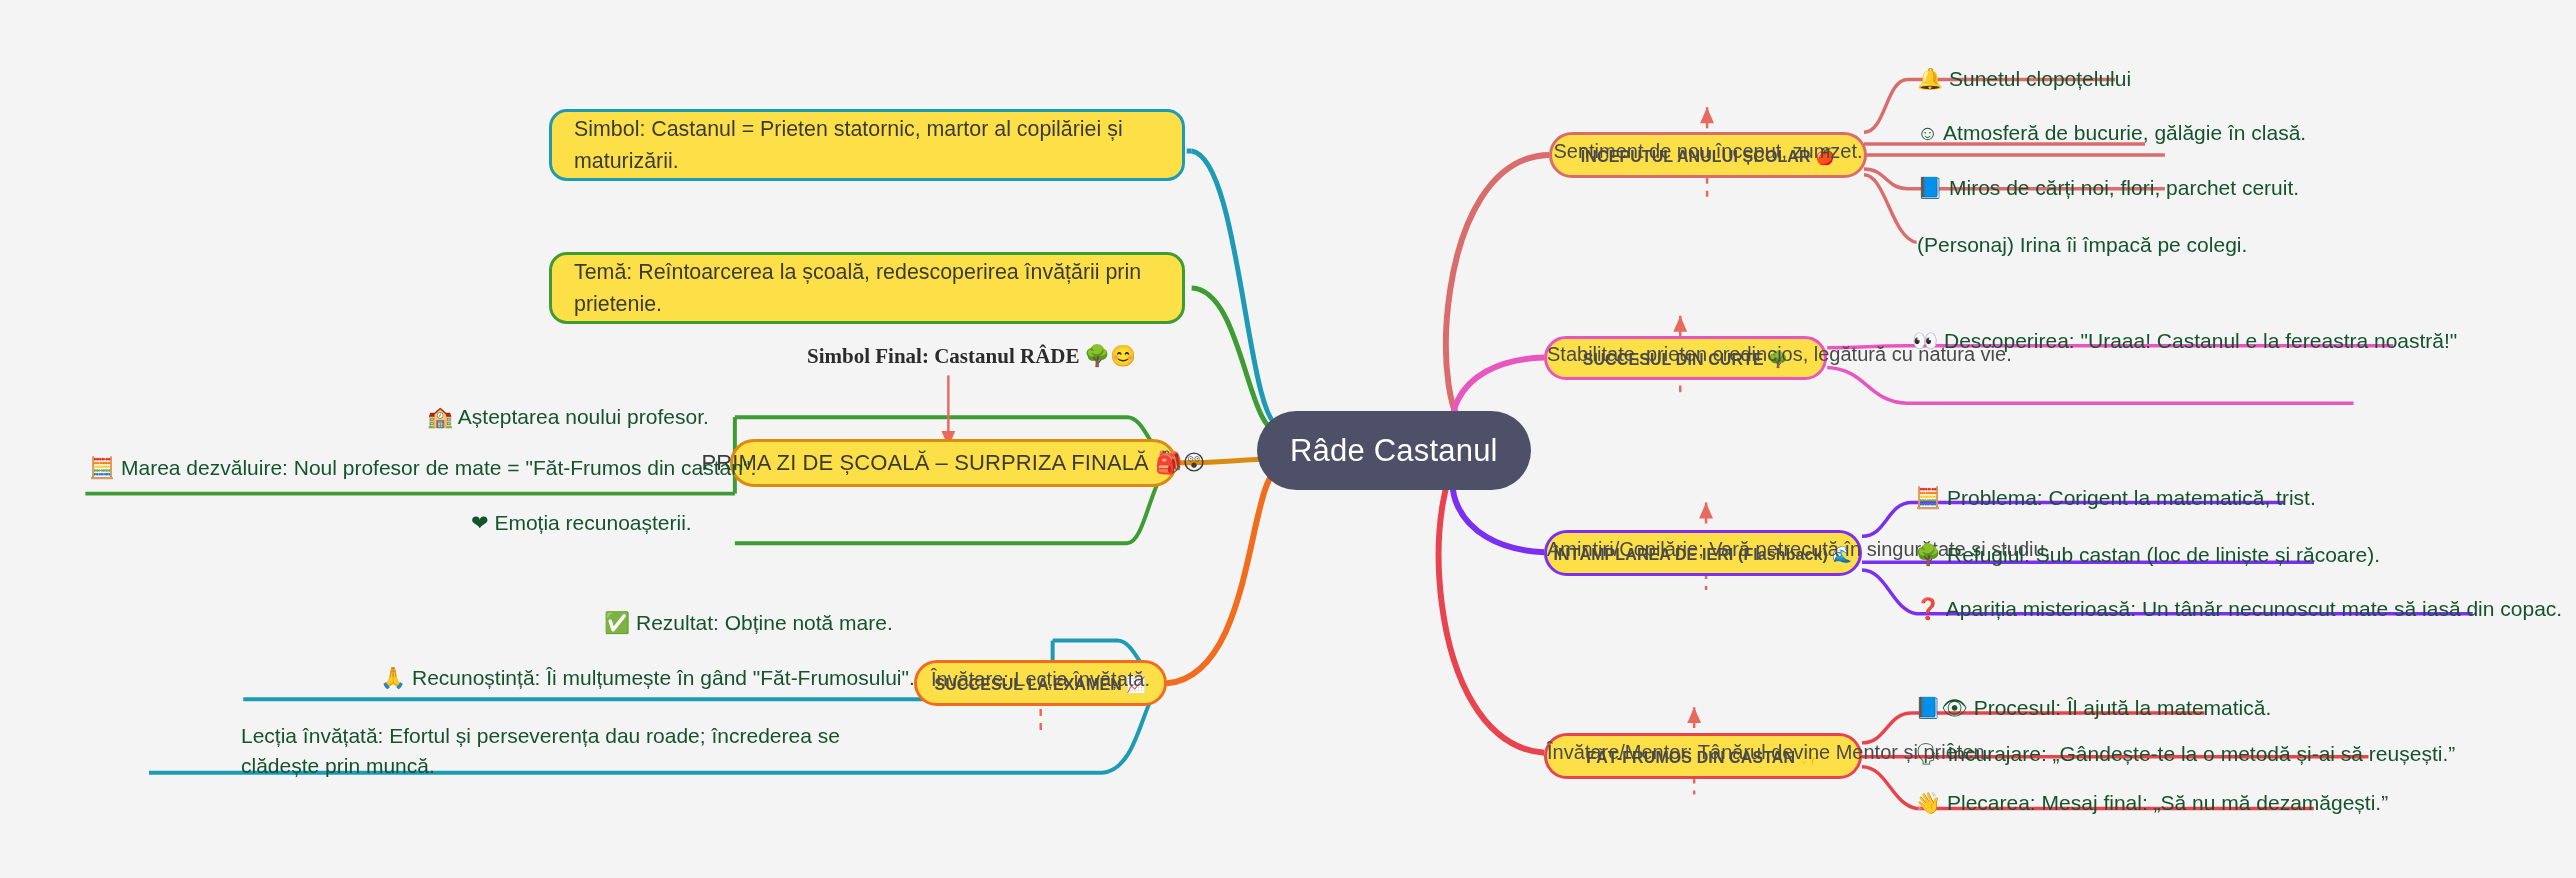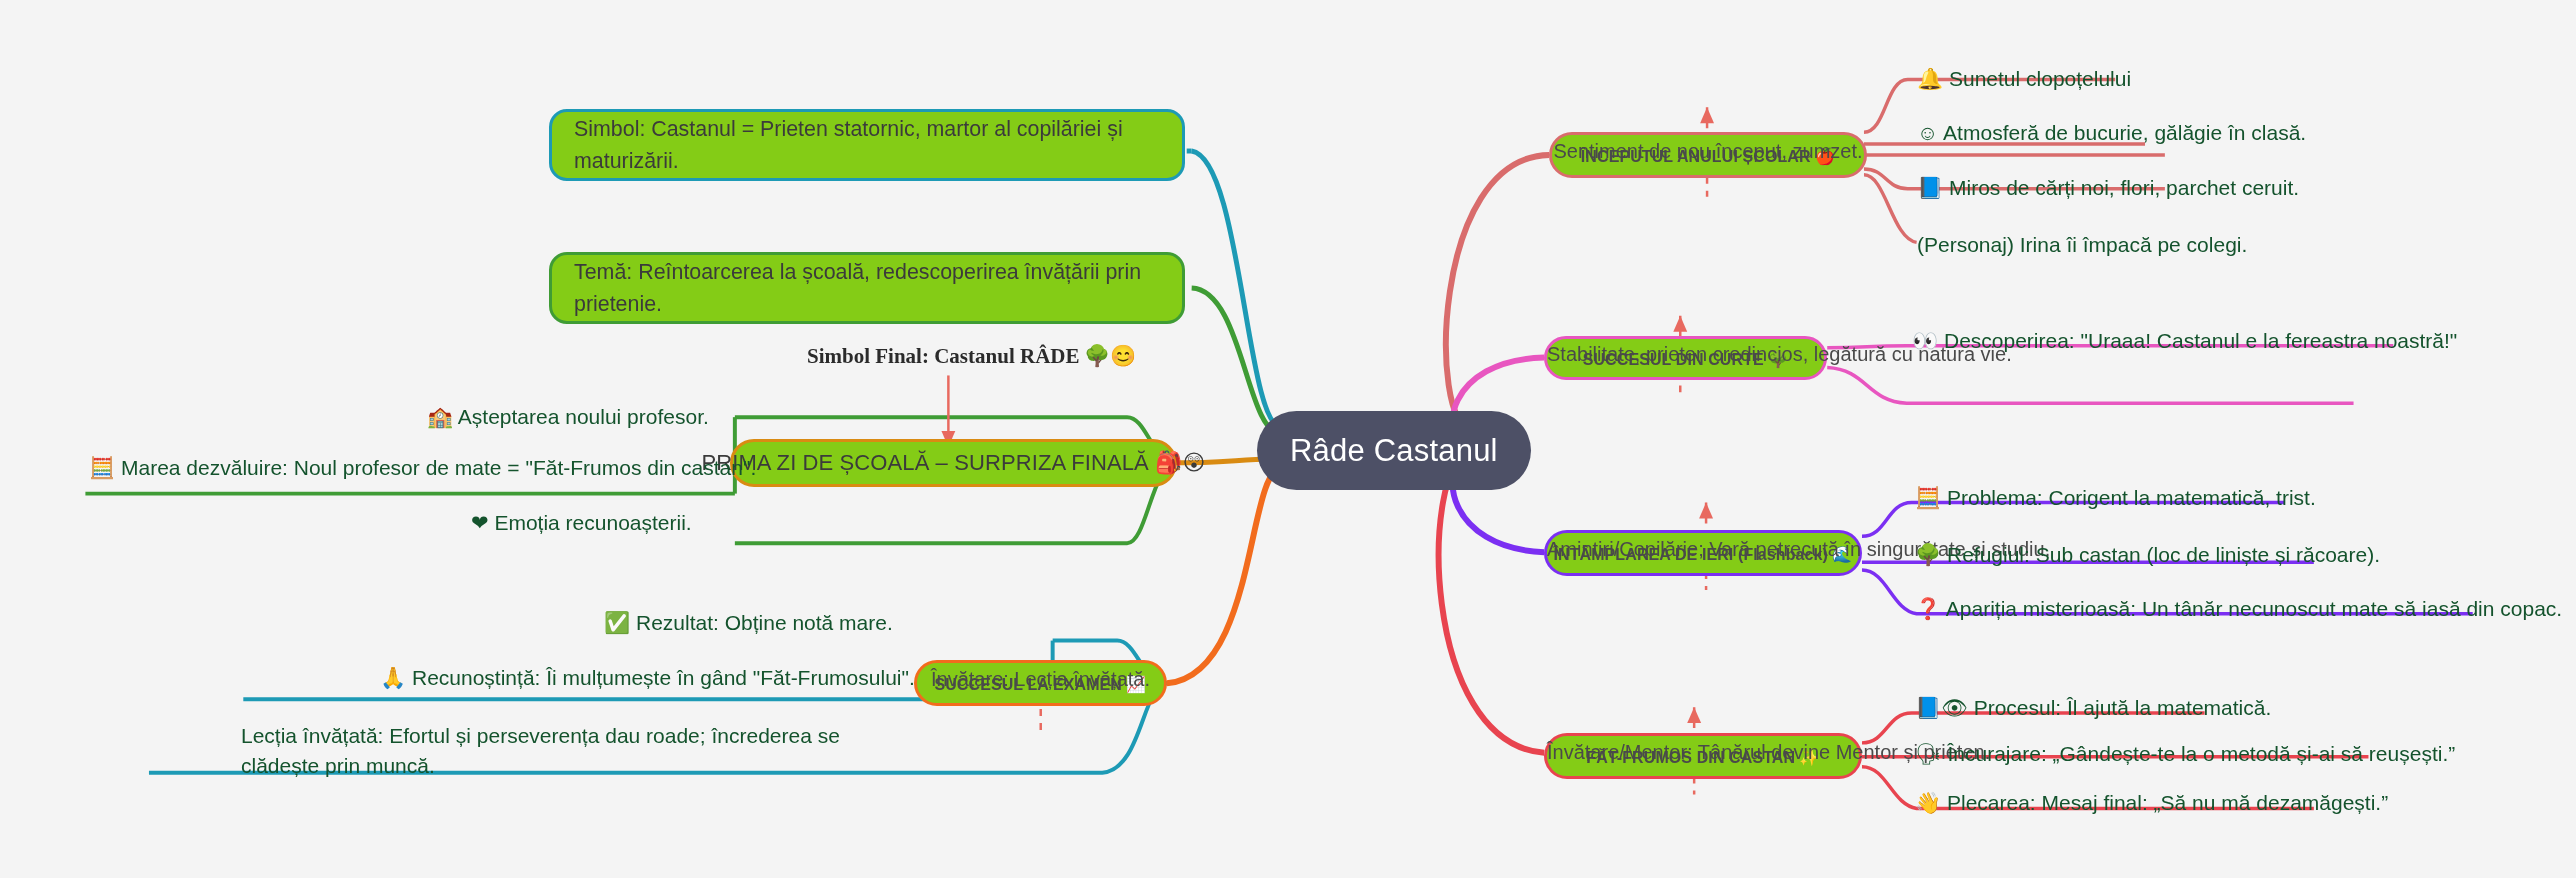--- a/index.html
+++ b/index.html
@@ -22,21 +22,21 @@
     font-size:31px;
     line-height:1;
     padding:24px 33px;
     white-space:nowrap;
     letter-spacing:0.2px;
   }
 
   
   .box{
     position:absolute;
-    background:#84cc16;
+    background:#fde047;
     border:3px solid #999;
     border-radius:16px;
     box-sizing:border-box;
     display:flex;
     align-items:center;
     color:#3b3b3b;
   }
   .box .txt{
     font-size:21px;
     line-height:1.45;

